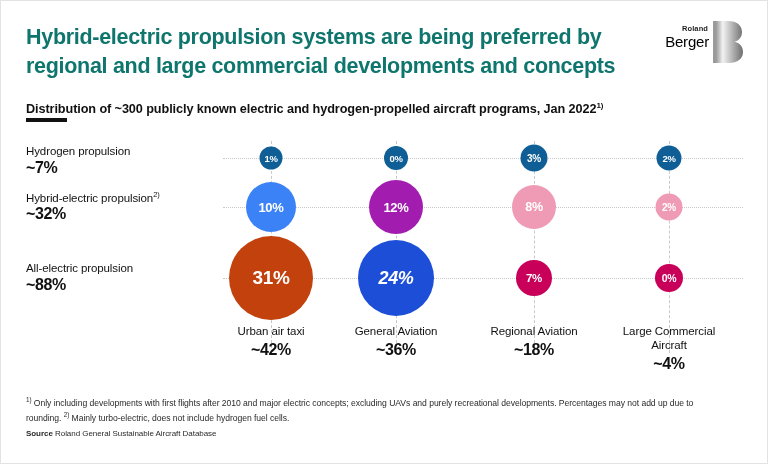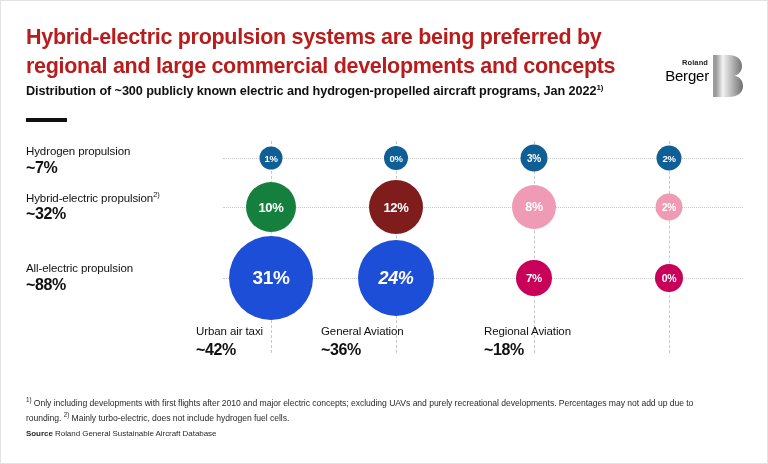--- a/index.html
+++ b/index.html
@@ -18,44 +18,44 @@
 
   
   .title {
     position: absolute;
     left: 25px; top: 22px;
     width: 630px;
     font-size: 21.5px;
     font-weight: bold;
     line-height: 1.33;
     letter-spacing: -0.3px;
-    color: #b91c1c;
+    color: #0f766e;
   }
   .subtitle {
     position: absolute;
-    left: 25px; top: 82px;
+    left: 25px; top: 100px;
     width: 640px;
     font-size: 12.7px;
     font-weight: 600;
     letter-spacing: -0.1px;
     color: #111111;
   }
   .subtitle sup { font-size: 8px; font-weight: 600; }
   .rule {
     position: absolute;
     left: 25px; top: 117px;
     width: 41px; height: 4px;
     background: #111111;
   }
 
   
   .logo {
     position: absolute;
     right: 22px; top: 18px;
-    width: 92px; height: 46px; margin-top: 34px;
+    width: 92px; height: 46px;
   }
   .logo-word {
     position: absolute;
     right: 36px; top: 6px;
     text-align: right;
     line-height: 1;
   }
   .logo-roland {
     font-size: 7.5px; font-weight: bold; color: #1d1d1d;
     letter-spacing: 0.1px; display: block; margin-bottom: 1px;
@@ -116,21 +116,21 @@
     justify-content: center;
     color: #ffffff;
     font-weight: bold;
     letter-spacing: -0.3px;
     transform: translate(-50%, -50%);
   }
 
   .col-label {
     position: absolute;
     transform: translateX(-50%);
-    text-align: left;
+    text-align: center;
     width: 150px;
     color: #111111;
     line-height: 1.2;
   }
   .col-label .name { font-size: 11.5px; font-weight: 500; letter-spacing: -0.1px; display: block; }
   .col-label .val  { font-size: 16px; font-weight: bold; letter-spacing: -0.4px; display: block; margin-top: 1px; }
   .footnote {
     position: absolute;
     left: 25px; top: 394px;
     width: 700px;
@@ -215,34 +215,34 @@
     <div class="bubble" style="left:395px; top:29px; width:24px; height:24px; font-size:9.5px; background:#0f5e96;">
       <span>0%</span>
     </div>
     <div class="bubble" style="left:533px; top:29px; width:27px; height:27px; font-size:10px; background:#0f5e96;">
       <span>3%</span>
     </div>
     <div class="bubble" style="left:668px; top:29px; width:25px; height:25px; font-size:9.5px; background:#0f5e96;">
       <span>2%</span>
     </div>
 
-    <div class="bubble" style="left:270px; top:78px; width:50px; height:50px; font-size:13px; background:#15803d;">
+    <div class="bubble" style="left:270px; top:78px; width:50px; height:50px; font-size:13px; background:#3b82f6;">
       <span>10%</span>
     </div>
-    <div class="bubble" style="left:395px; top:78px; width:54px; height:54px; font-size:13px; background:#7f1d1d;">
+    <div class="bubble" style="left:395px; top:78px; width:54px; height:54px; font-size:13px; background:#a21caf;">
       <span>12%</span>
     </div>
     <div class="bubble" style="left:533px; top:78px; width:44px; height:44px; font-size:12.5px; background:#ef9bb5;">
       <span>8%</span>
     </div>
     <div class="bubble" style="left:668px; top:78px; width:27px; height:27px; font-size:10px; background:#ef9bb5;">
       <span>2%</span>
     </div>
 
-    <div class="bubble" style="left:270px; top:149px; width:84px; height:84px; font-size:19px; background:#1d4ed8;">
+    <div class="bubble" style="left:270px; top:149px; width:84px; height:84px; font-size:19px; background:#c2410c;">
       <span>31%</span>
     </div>
     <div class="bubble" style="left:395px; top:149px; width:76px; height:76px; font-size:18px; background:#1d4ed8;font-style:italic;">
       <span>24%</span>
     </div>
     <div class="bubble" style="left:533px; top:149px; width:36px; height:36px; font-size:11.5px; background:#c8005a;">
       <span>7%</span>
     </div>
     <div class="bubble" style="left:668px; top:149px; width:28px; height:28px; font-size:10.5px; background:#c8005a;">
       <span>0%</span>
@@ -253,20 +253,24 @@
       <span class="val">~42%</span>
     </div>
     <div class="col-label" style="left:395px; top:196px;">
       <span class="name">General Aviation</span>
       <span class="val">~36%</span>
     </div>
     <div class="col-label" style="left:533px; top:196px; width:100px;">
       <span class="name">Regional Aviation</span>
       <span class="val">~18%</span>
     </div>
+    <div class="col-label" style="left:668px; top:196px; width:130px;">
+      <span class="name">Large Commercial Aircraft</span>
+      <span class="val">~4%</span>
+    </div>
 
   </div>
 
   <div class="footnote"><sup>1)</sup> <span>Only including developments with first flights after 2010 and major electric concepts; excluding UAVs and purely recreational developments. Percentages may not add up due to rounding.</span> <sup>2)</sup> <span>Mainly turbo-electric, does not include hydrogen fuel cells.</span></div>
 
   <div class="source"><b>Source</b> <span>Roland General Sustainable Aircraft Database</span></div>
 
 </div>
 
 </body></html>

